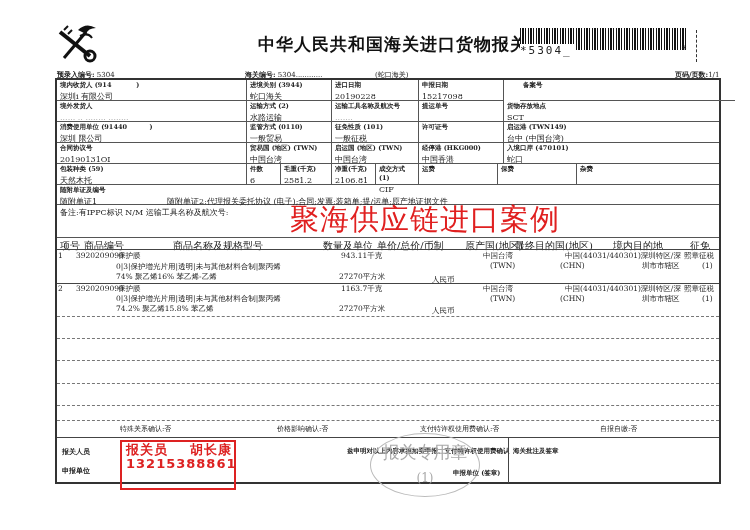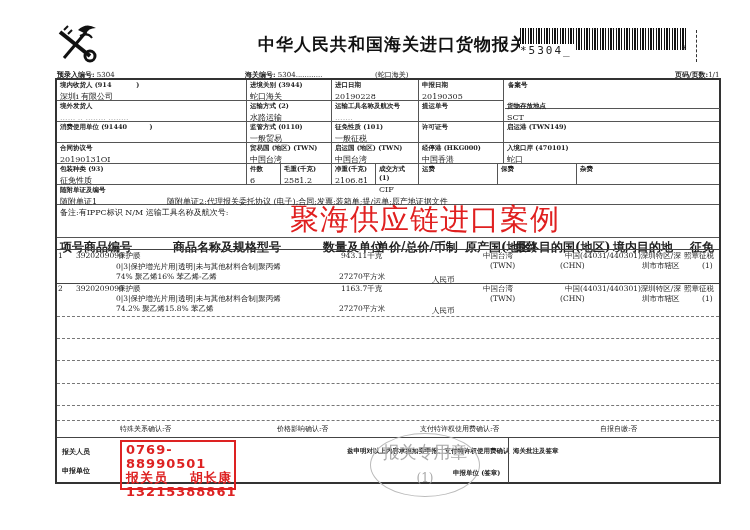--- a/index.html
+++ b/index.html
@@ -13,21 +13,21 @@
   .barcode-star{left:681px;top:44px;font-size:10px;font-family:"DejaVu Sans Mono",monospace;}
   .bar-tick{left:696px;top:30px;width:1px;height:32px;border-left:1px dashed #333;}
   .meta{font-size:7px;top:70px;}
   .meta b{font-weight:bold;}
   .form{left:55px;top:78px;width:666px;height:406px;border:2px solid #333;box-sizing:border-box;}
   .cell{position:absolute;border-right:1px solid #555;border-bottom:1px solid #555;box-sizing:border-box;padding:1px 3px;font-size:7px;line-height:9px;}
   .cell .lbl{font-weight:bold;display:block;font-size:6.5px;}
   .cell .val{display:block;font-size:8px;line-height:11px;margin-top:1px;}
   .noright{border-right:none;}
   .watermark{left:290px;top:200px;font-size:29px;color:#e02020;font-family:"DejaVu Serif","Liberation Serif",serif;letter-spacing:1px;}
-  .th{position:absolute;top:239px;font-size:12px;font-weight:bold;}
+  .th{position:absolute;top:239px;font-size:10px;font-weight:normal;}
   .row{position:absolute;font-size:7.5px;line-height:10px;}
   .dash{position:absolute;left:57px;width:662px;border-top:1px dashed #777;}
   .stampbox{left:120px;top:440px;width:116px;height:50px;border:2px solid #d22;box-sizing:border-box;color:#d22;font-family:"DejaVu Sans","Liberation Sans",sans-serif;font-weight:bold;font-size:13px;line-height:14px;padding:1px 4px;letter-spacing:1px;}
   .seal{left:370px;top:433px;width:110px;height:64px;border:1px solid #bbb;border-radius:50%;color:#aaa;font-size:17px;text-align:center;line-height:24px;padding-top:6px;box-sizing:border-box;}
 </style>
 </head>
 <body>
 
 <svg class="abs logo" viewBox="0 0 44 42">
   <line x1="4" y1="10" x2="34" y2="34" stroke="#111" stroke-width="4"></line>
@@ -59,23 +59,23 @@
 <div class="cell" style="left:247px;top:80px;width:85px;height:21px">
     <span class="lbl">进境关别 (3944)</span>
     <span class="val">蛇口海关</span>
   </div>
 <div class="cell" style="left:332px;top:80px;width:87px;height:21px">
     <span class="lbl">进口日期</span>
     <span class="val">20190228</span>
   </div>
 <div class="cell" style="left:419px;top:80px;width:85px;height:21px">
     <span class="lbl">申报日期</span>
-    <span class="val">20190305</span>
-  </div>
-<div class="cell noright" style="left:505px;top:80px;width:215px;height:29px">
+    <span class="val">15217098</span>
+  </div>
+<div class="cell noright" style="left:520px;top:80px;width:215px;height:21px">
     <span class="lbl">备案号</span>
     <span class="val"></span>
   </div>
 
 <div class="cell" style="left:57px;top:101px;width:190px;height:21px">
     <span class="lbl">境外发货人</span>
     <span class="val" style="color:#999">...... .. ........ ........</span>
   </div>
 <div class="cell" style="left:247px;top:101px;width:85px;height:21px">
     <span class="lbl">运输方式 (2)</span>
@@ -89,35 +89,37 @@
     <span class="lbl">提运单号</span>
     <span class="val"></span>
   </div>
 <div class="cell noright" style="left:504px;top:101px;width:215px;height:21px">
     <span class="lbl">货物存放地点</span>
     <span class="val">SCT</span>
   </div>
 
 <div class="cell" style="left:57px;top:122px;width:190px;height:21px">
     <span class="lbl"><span>消费使用单位 (91440</span>&nbsp;&nbsp;&nbsp;&nbsp;&nbsp;&nbsp;&nbsp;&nbsp;&nbsp;&nbsp;<span>)</span></span>
+    <span class="val">深圳 限公司</span>
   </div>
 <div class="cell" style="left:247px;top:122px;width:85px;height:21px">
     <span class="lbl">监管方式 (0110)</span>
     <span class="val">一般贸易</span>
   </div>
 <div class="cell" style="left:332px;top:122px;width:87px;height:21px">
     <span class="lbl">征免性质 (101)</span>
     <span class="val">一般征税</span>
   </div>
 <div class="cell" style="left:419px;top:122px;width:85px;height:21px">
     <span class="lbl">许可证号</span>
     <span class="val"></span>
   </div>
 <div class="cell noright" style="left:504px;top:122px;width:215px;height:21px">
     <span class="lbl">启运港 (TWN149)</span>
+    <span class="val">台中 (中国台湾)</span>
   </div>
 
 <div class="cell" style="left:57px;top:143px;width:190px;height:21px">
     <span class="lbl">合同协议号</span>
     <span class="val">20190131OI</span>
   </div>
 <div class="cell" style="left:247px;top:143px;width:85px;height:21px">
     <span class="lbl">贸易国 (地区) (TWN)</span>
     <span class="val">中国台湾</span>
   </div>
@@ -128,22 +130,22 @@
 <div class="cell" style="left:419px;top:143px;width:85px;height:21px">
     <span class="lbl">经停港 (HKG000)</span>
     <span class="val">中国香港</span>
   </div>
 <div class="cell noright" style="left:504px;top:143px;width:215px;height:21px">
     <span class="lbl">入境口岸 (470101)</span>
     <span class="val">蛇口</span>
   </div>
 
 <div class="cell" style="left:57px;top:164px;width:190px;height:21px">
-    <span class="lbl">包装种类 (93)</span>
-    <span class="val">征免性质</span>
+    <span class="lbl">包装种类 (59)</span>
+    <span class="val">天然木托</span>
   </div>
 <div class="cell" style="left:247px;top:164px;width:34px;height:21px">
     <span class="lbl">件数</span>
     <span class="val">6</span>
   </div>
 <div class="cell" style="left:281px;top:164px;width:51px;height:21px">
     <span class="lbl">毛重(千克)</span>
     <span class="val">2581.2</span>
   </div>
 <div class="cell" style="left:332px;top:164px;width:44px;height:21px">
@@ -237,21 +239,20 @@
 
 <span class="row" style="left:120px;top:424px;font-size:7px">特殊关系确认:否</span>
 <span class="row" style="left:277px;top:424px;font-size:7px">价格影响确认:否</span>
 <span class="row" style="left:420px;top:424px;font-size:7px">支付特许权使用费确认:否</span>
 <span class="row" style="left:600px;top:424px;font-size:7px">自报自缴:否</span>
 <div class="abs" style="left:57px;top:437px;width:662px;border-top:1px solid #444"></div>
 
 <span class="row" style="left:62px;top:447px;font-size:7px;font-weight:bold">报关人员</span>
 <span class="row" style="left:62px;top:466px;font-size:7px;font-weight:bold">申报单位</span>
 <div class="abs stampbox">
-  <div>0769-88990501</div>
   <div style="white-space:pre">报关员    胡长康</div>
   <div>13215388861</div>
 </div>
 <span class="row" style="left:347px;top:446px;font-size:6.5px;font-weight:bold">兹申明对以上内容承担如实申报、支付特许权使用费确认</span>
 <div class="abs seal"><span>报关专用章</span><br><span style="font-size:12px">(1)</span></div>
 <span class="row" style="left:453px;top:468px;font-size:6.5px;font-weight:bold">申报单位 (签章)</span>
 <div class="abs" style="left:508px;top:437px;height:46px;border-left:1px solid #444"></div>
 <span class="row" style="left:513px;top:446px;font-size:6.5px;font-weight:bold">海关批注及签章</span>
 
 </body></html>

